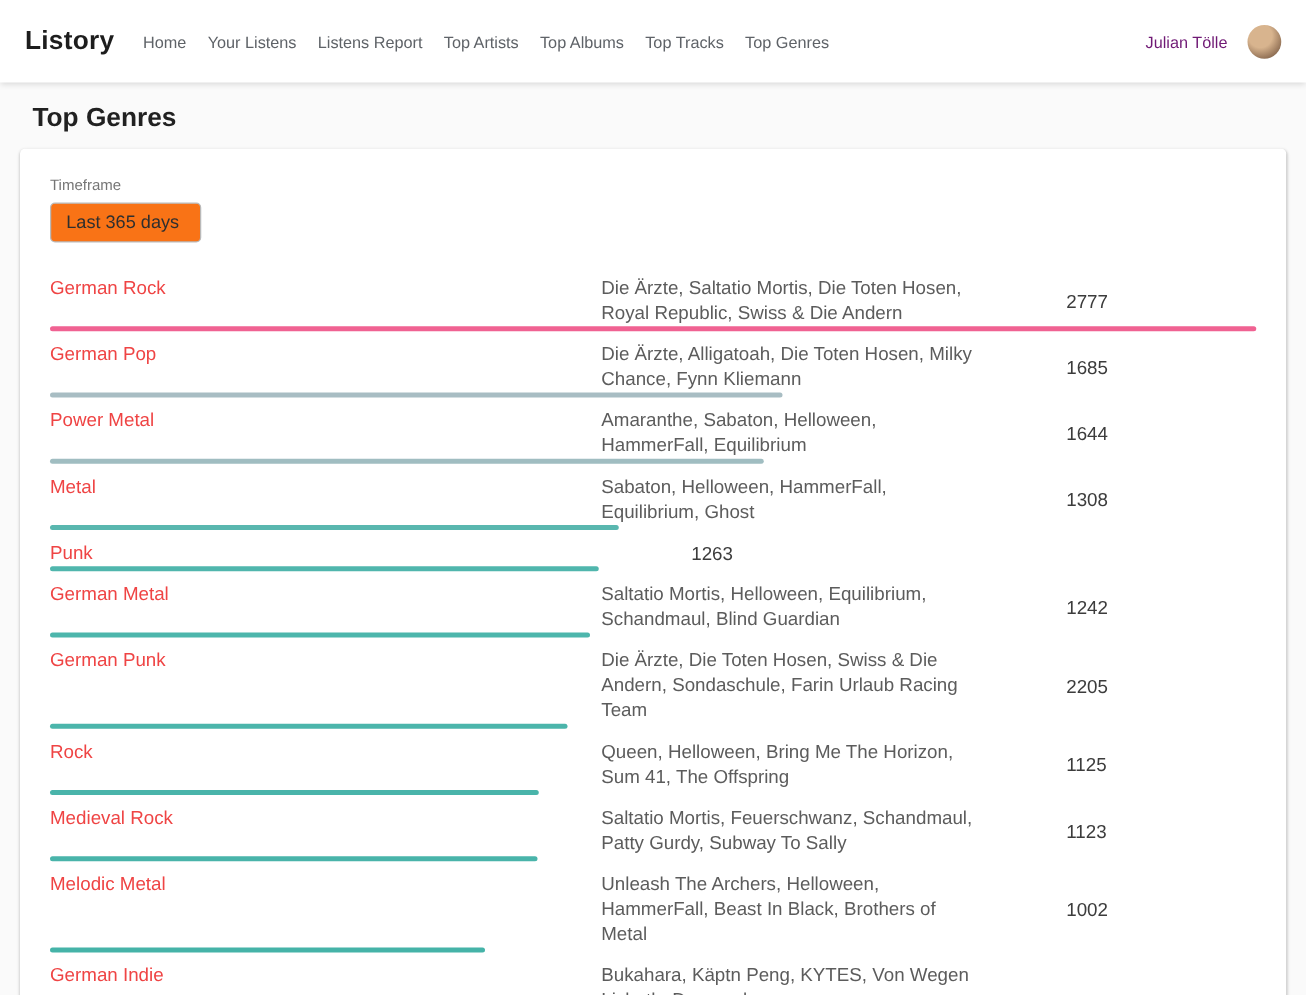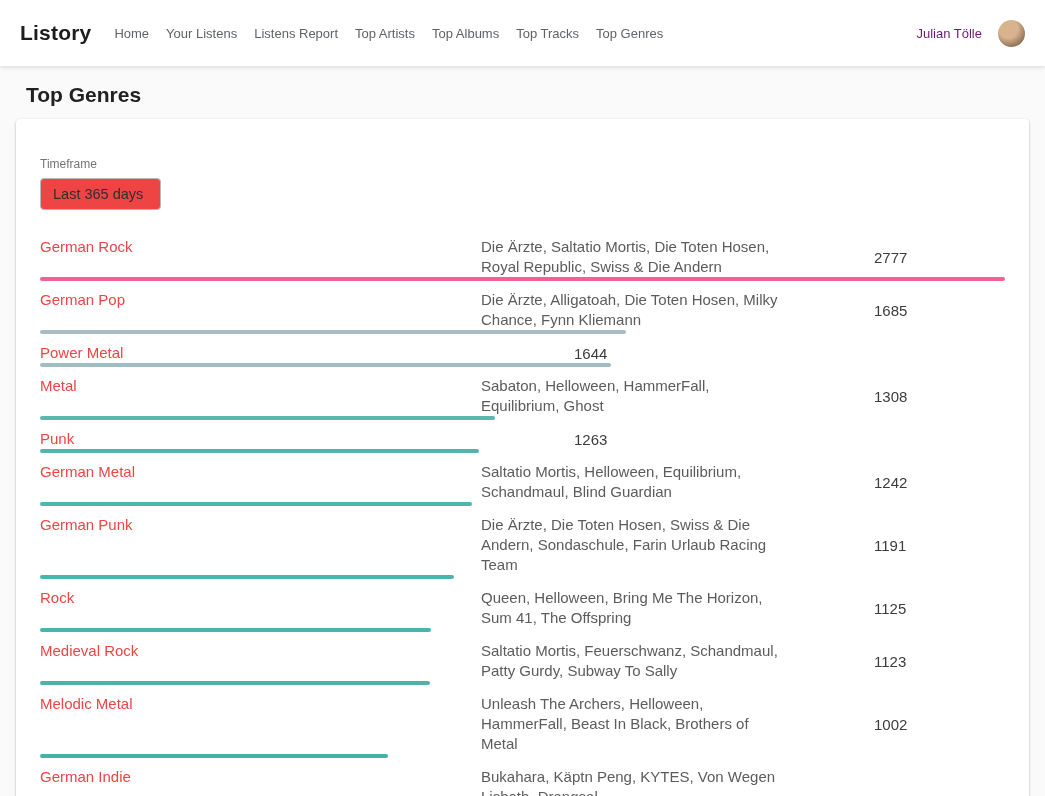--- a/index.html
+++ b/index.html
@@ -53,40 +53,40 @@
     font-weight: 700;
     color: #212121;
     margin: 0 0 12px 10px;
   }
   .card {
     background: #ffffff;
     border-radius: 4px;
     box-shadow: 0 1px 3px rgba(0,0,0,0.2), 0 1px 2px rgba(0,0,0,0.12);
     padding: 20px 24px 24px;
   }
-  .tf-label { font-size: 12px; color: #757575; margin: 18px 0 7px; }
+  .tf-label { font-size: 12px; color: #757575; margin: 2px 0 7px; }
   .tf-select {
     display: inline-block;
     border: 1px solid #b9b9b9;
     border-radius: 4px;
     padding: 7px 17px 7px 12px;
     font-size: 14.5px;
     color: #2f2f2f;
     cursor: pointer;
-    background: #ef4444;
+    background: #f97316;
   }
   #genre-list { margin-top: 18px; }
   .genre-row {
     display: grid;
     grid-template-columns: 441px 300px 1fr;
     padding-top: 9px;
   }
   .g-name  { font-size: 15px; font-weight: 400; color: #ef4444; line-height: 20px; align-self: start; }
   .g-artists { font-size: 15px; color: #5c5c5c; line-height: 20px; align-self: start; }
-  .g-count { font-size: 15px; color: #3c3c3c; align-self: center; margin-left: 93px; justify-self: start; }
+  .g-count { font-size: 15px; color: #3c3c3c; align-self: center; margin-left: 72px; justify-self: start; }
   .g-bar {
     grid-column: 1 / -1;
     height: 4px;
     border-radius: 2px;
     margin-top: 0;
   }
 </style>
 </head>
 <body>
 
@@ -121,20 +121,21 @@
     <div class="g-bar" style="width: 100%; background: rgb(240, 98, 146);"></div>
   </div>
         <div class="genre-row">
     <div class="g-name">German Pop</div>
     <div class="g-artists">Die Ärzte, Alligatoah, Die Toten Hosen, Milky Chance, Fynn Kliemann</div>
     <div class="g-count">1685</div>
     <div class="g-bar" style="width: 60.677%; background: rgb(168, 189, 195);"></div>
   </div>
         <div class="genre-row">
     <div class="g-name">Power Metal</div>
+    <div class="g-artists">Amaranthe, Sabaton, Helloween, HammerFall, Equilibrium</div>
     <div class="g-count">1644</div>
     <div class="g-bar" style="width: 59.2006%; background: rgb(160, 189, 193);"></div>
   </div>
         <div class="genre-row">
     <div class="g-name">Metal</div>
     <div class="g-artists">Sabaton, Helloween, HammerFall, Equilibrium, Ghost</div>
     <div class="g-count">1308</div>
     <div class="g-bar" style="width: 47.1012%; background: rgb(89, 183, 175);"></div>
   </div>
         <div class="genre-row">
@@ -144,21 +145,21 @@
   </div>
         <div class="genre-row">
     <div class="g-name">German Metal</div>
     <div class="g-artists">Saltatio Mortis, Helloween, Equilibrium, Schandmaul, Blind Guardian</div>
     <div class="g-count">1242</div>
     <div class="g-bar" style="width: 44.7245%; background: rgb(77, 182, 172);"></div>
   </div>
         <div class="genre-row">
     <div class="g-name">German Punk</div>
     <div class="g-artists">Die Ärzte, Die Toten Hosen, Swiss &amp; Die Andern, Sondaschule, Farin Urlaub Racing Team</div>
-    <div class="g-count">1191</div>
+    <div class="g-count">2205</div>
     <div class="g-bar" style="width: 42.888%; background: rgb(75, 181, 171);"></div>
   </div>
         <div class="genre-row">
     <div class="g-name">Rock</div>
     <div class="g-artists">Queen, Helloween, Bring Me The Horizon, Sum 41, The Offspring</div>
     <div class="g-count">1125</div>
     <div class="g-bar" style="width: 40.5113%; background: rgb(73, 180, 170);"></div>
   </div>
         <div class="genre-row">
     <div class="g-name">Medieval Rock</div>

